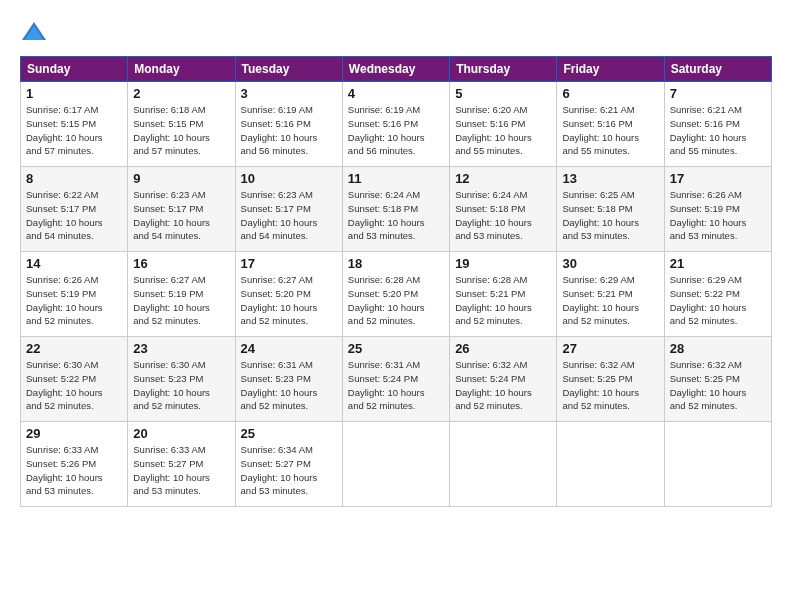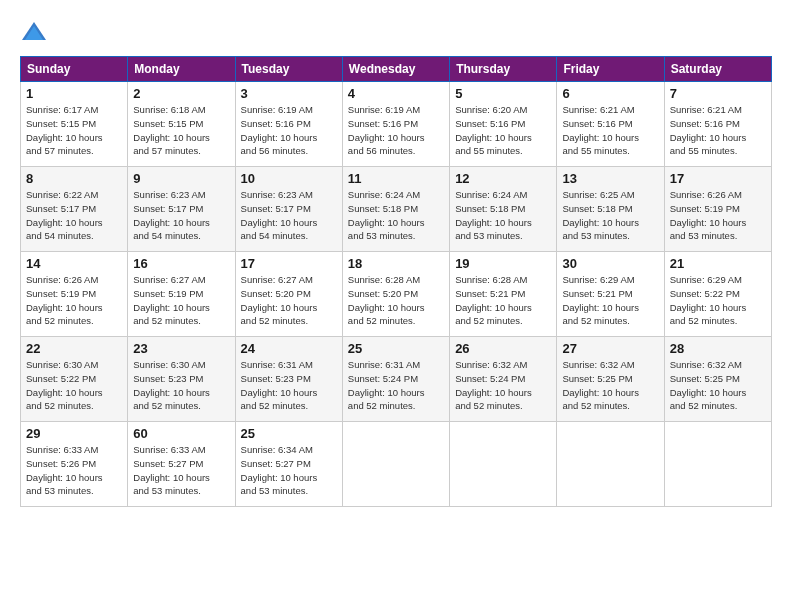--- a/index.html
+++ b/index.html
@@ -249,21 +249,21 @@
             <span class="cell-date">28</span>
             <div class="cell-info">Sunrise: 6:32 AM<br>Sunset: 5:25 PM<br>Daylight: 10 hours<br>and 52 minutes.</div>
           </td>
         </tr>
         <tr>
           <td>
             <span class="cell-date">29</span>
             <div class="cell-info">Sunrise: 6:33 AM<br>Sunset: 5:26 PM<br>Daylight: 10 hours<br>and 53 minutes.</div>
           </td>
           <td>
-            <span class="cell-date">60</span>
+            <span class="cell-date">20</span>
             <div class="cell-info">Sunrise: 6:33 AM<br>Sunset: 5:27 PM<br>Daylight: 10 hours<br>and 53 minutes.</div>
           </td>
           <td>
             <span class="cell-date">25</span>
             <div class="cell-info">Sunrise: 6:34 AM<br>Sunset: 5:27 PM<br>Daylight: 10 hours<br>and 53 minutes.</div>
           </td>
           <td class="empty-cell"></td>
           <td class="empty-cell"></td>
           <td class="empty-cell"></td>
           <td class="empty-cell"></td>

